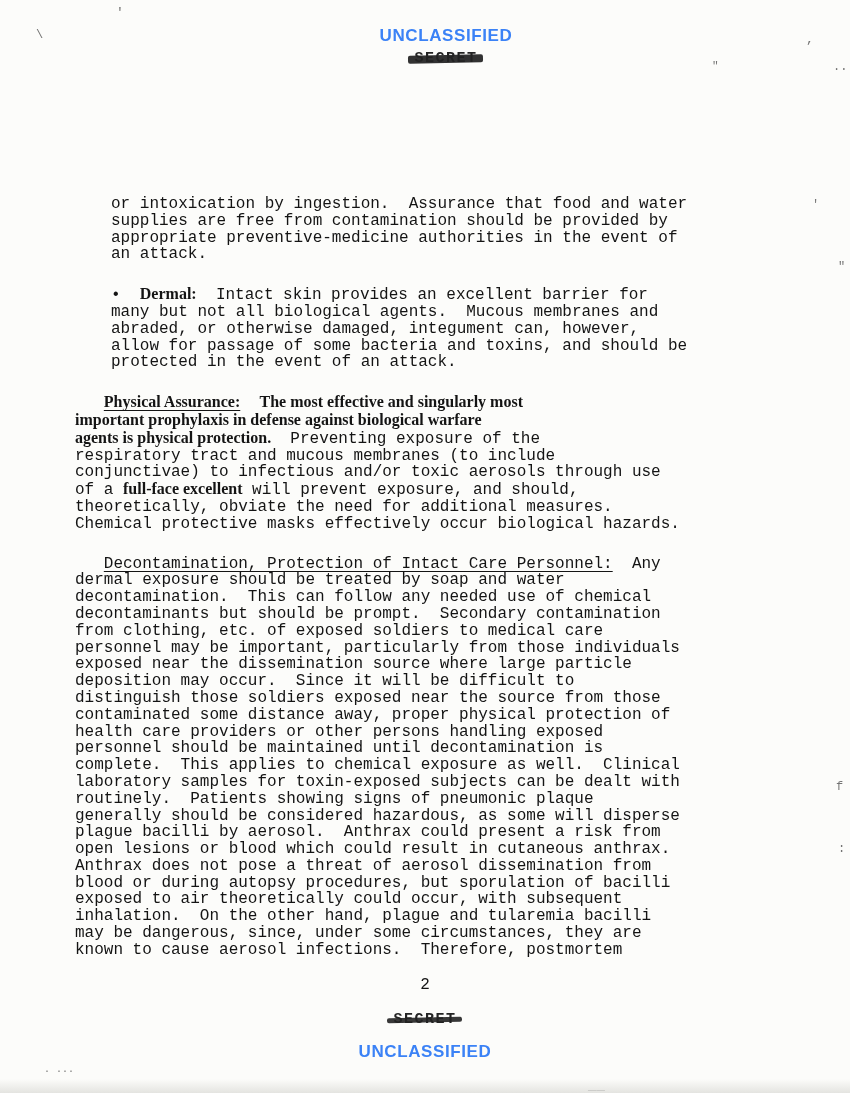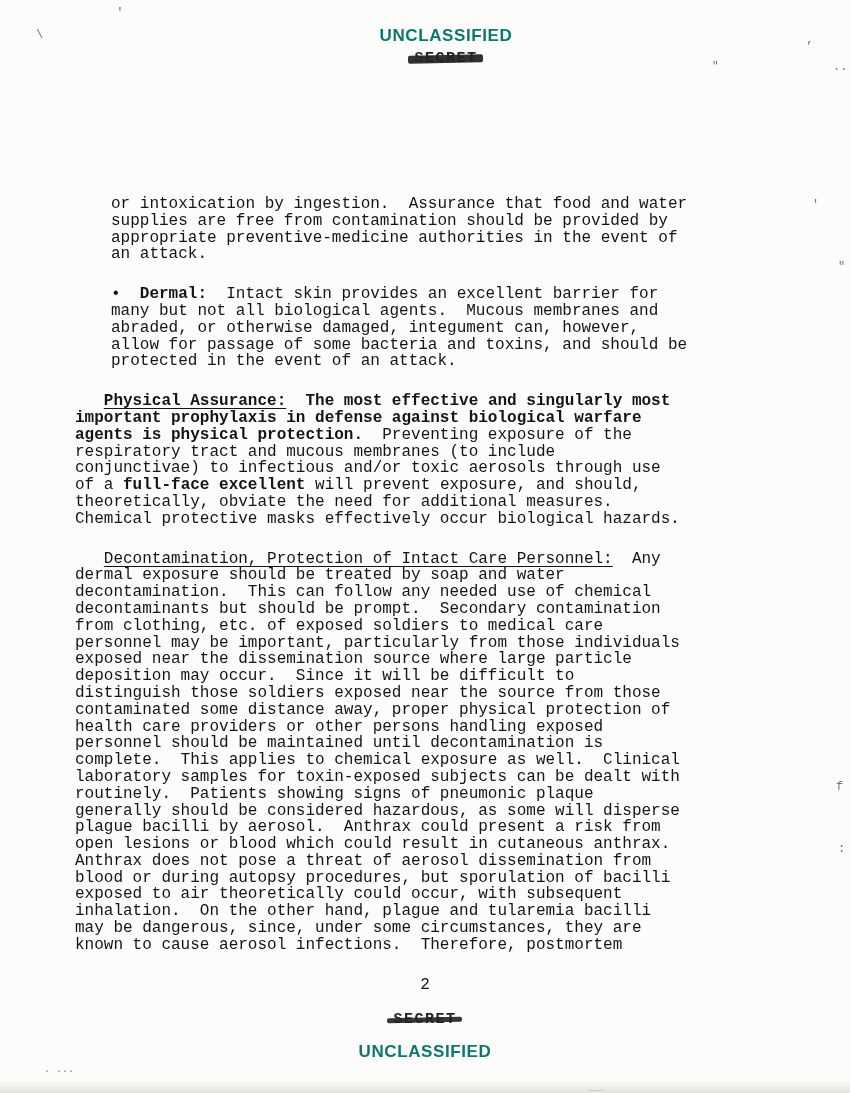--- a/index.html
+++ b/index.html
@@ -12,21 +12,21 @@
     font-family:"Liberation Mono","DejaVu Sans Mono",monospace;
     color:#141414;
   }
   
   .doc-header{ text-align:center; padding-top:26px; padding-left:42px; }
   .unclassified{
     font-family:"Liberation Sans","DejaVu Sans",sans-serif;
     font-weight:bold;
     font-size:17px;
     letter-spacing:0.6px;
-    color:#0f766e;
+    color:#3b82f6;
   }
   .redaction-row{ margin-top:3px; }
   .redaction{
     position:relative;
     display:inline-block;
     font-weight:bold;
     font-size:15px;
     letter-spacing:1.5px;
     color:#232323;
   }
@@ -44,21 +44,21 @@
   .doc-body{
     position:absolute;
     top:180px;left:75px;
     width:665px;
     font-size:16px;
     line-height:16.8px;
     white-space:pre-wrap;
   }
   .para{ margin:16px 0 23px 0; }
   .para.indented{ margin-left:36px; }
-  .seg-bold{ font-weight:bold; }
+  .seg-bold{ font-weight:bold;font-family:Liberation Serif, serif; }
   .seg-underline{ text-decoration:underline; text-underline-offset:3px; }
   
   .page-number{
     position:absolute;top:976px;left:0;right:0;
     text-align:center;font-size:16px;
   }
   .footer-strike-row{
     position:absolute;top:1010px;left:0;right:0;
     text-align:center;
   }

